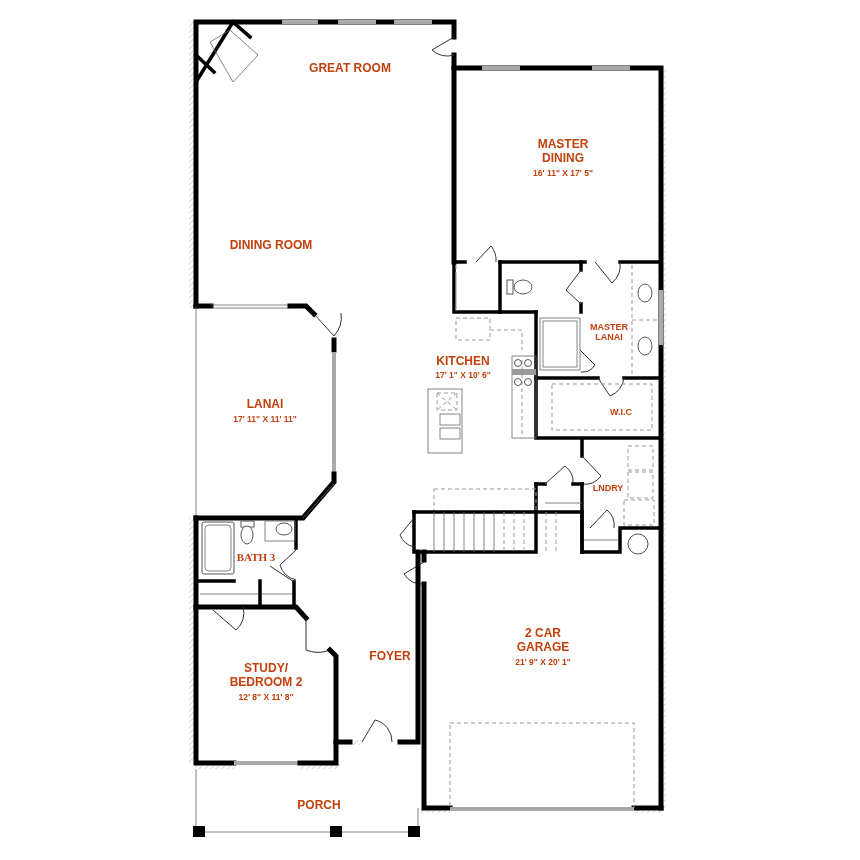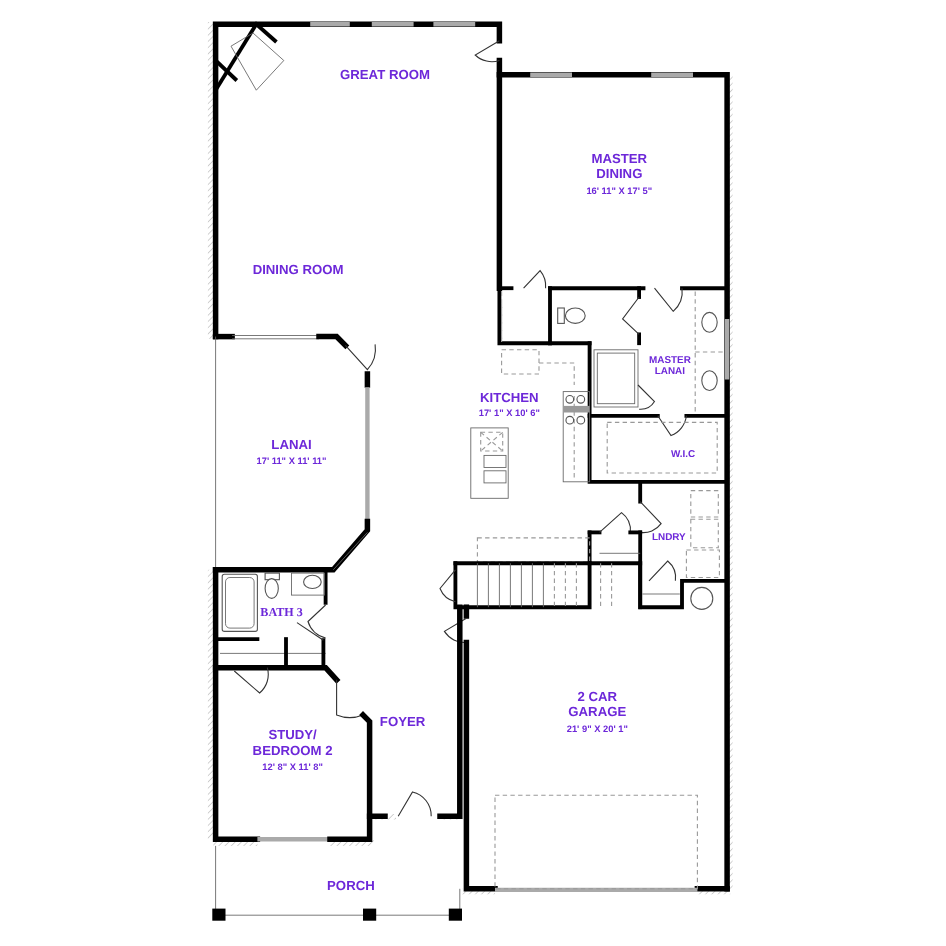--- a/index.html
+++ b/index.html
@@ -5,21 +5,21 @@
   html, body { margin:0; padding:0; background:#ffffff; }
   body { width:860px; height:860px; position:relative; overflow:hidden; font-family:"Liberation Sans", sans-serif; }
   svg { position:absolute; left:0; top:0; }
   .wall { stroke:#000; stroke-width:5; fill:none; stroke-linecap:square; }
   .wall-thin { stroke:#000; stroke-width:3.5; fill:none; stroke-linecap:square; }
   .win { stroke:#aaa; stroke-width:4; fill:none; }
   .dash { stroke:#999; stroke-width:1; stroke-dasharray:4 3; fill:none; }
   .thin { stroke:#666; stroke-width:0.8; fill:none; }
   .door { stroke:#333; stroke-width:1; fill:none; }
   .fix { stroke:#555; stroke-width:1; fill:#fff; }
-  .lbl { position:absolute; font-weight:bold; color:#6d28d9; text-align:center; white-space:nowrap; transform:translateX(-50%); line-height:1.15; }
+  .lbl { position:absolute; font-weight:bold; color:#c2410c; text-align:center; white-space:nowrap; transform:translateX(-50%); line-height:1.15; }
   .lbl .name { font-size:12px; display:block; }
   .lbl .dim { font-size:8.5px; display:block; margin-top:3px; }
 </style>
 </head>
 <body>
 
 <svg width="860" height="860" viewBox="0 0 860 860">
   <defs>
     <pattern id="hatchp" width="4" height="4" patternUnits="userSpaceOnUse" patternTransform="rotate(45)">
       <line x1="0" y1="0" x2="0" y2="4" stroke="#999" stroke-width="0.8"></line>
@@ -226,21 +226,21 @@
 <div class="lbl" style="left:265px; top:398px;">
   <span class="name">LANAI</span>
   <span class="dim">17' 11" X 11' 11"</span>
 </div>
 <div class="lbl" style="left:608px; top:483px;">
   <span class="name" style="font-size:9px;">LNDRY</span>
 </div>
 <div class="lbl" style="left:256px; top:551px;">
   <span class="name" style="font-size:11px;font-family:Liberation Serif, serif;">BATH 3</span>
 </div>
-<div class="lbl" style="left:366px; top:650px;">
+<div class="lbl" style="left:390px; top:650px;">
   <span class="name">FOYER</span>
 </div>
 <div class="lbl" style="left:543px; top:627px;">
   <span class="name">2 CAR</span>
   <span class="name">GARAGE</span>
   <span class="dim">21' 9" X 20' 1"</span>
 </div>
 <div class="lbl" style="left:266px; top:662px;">
   <span class="name">STUDY/</span>
   <span class="name">BEDROOM 2</span>

